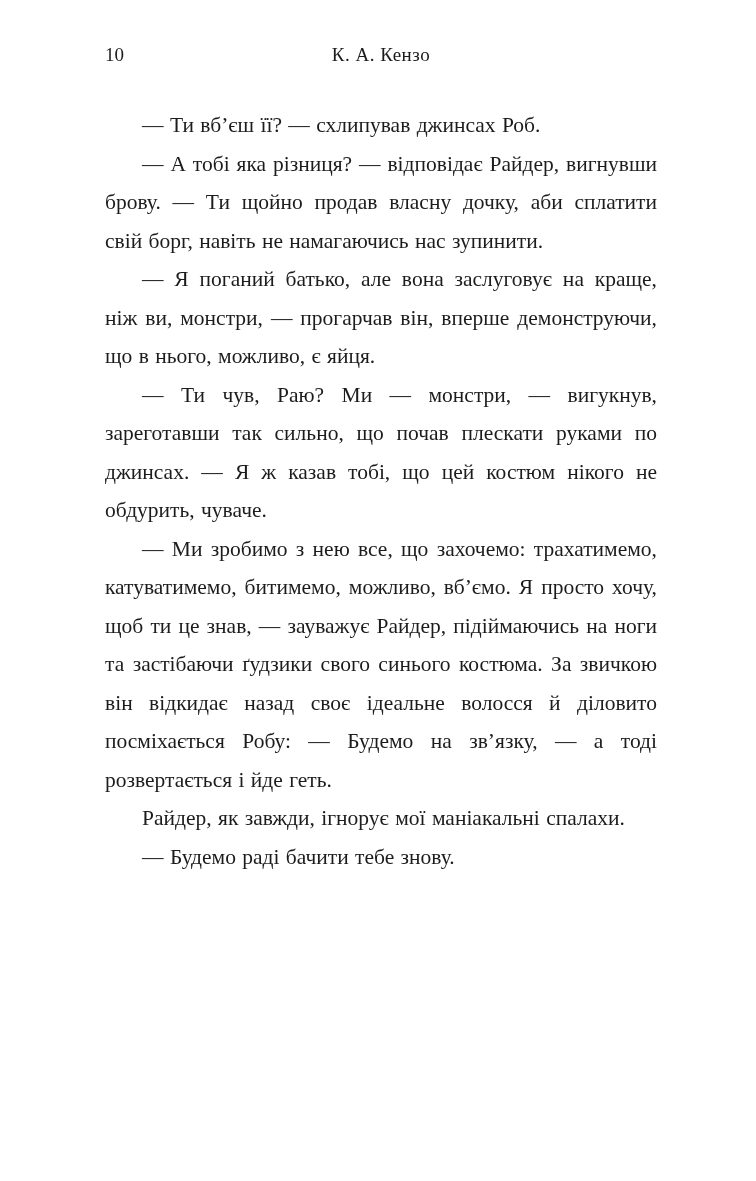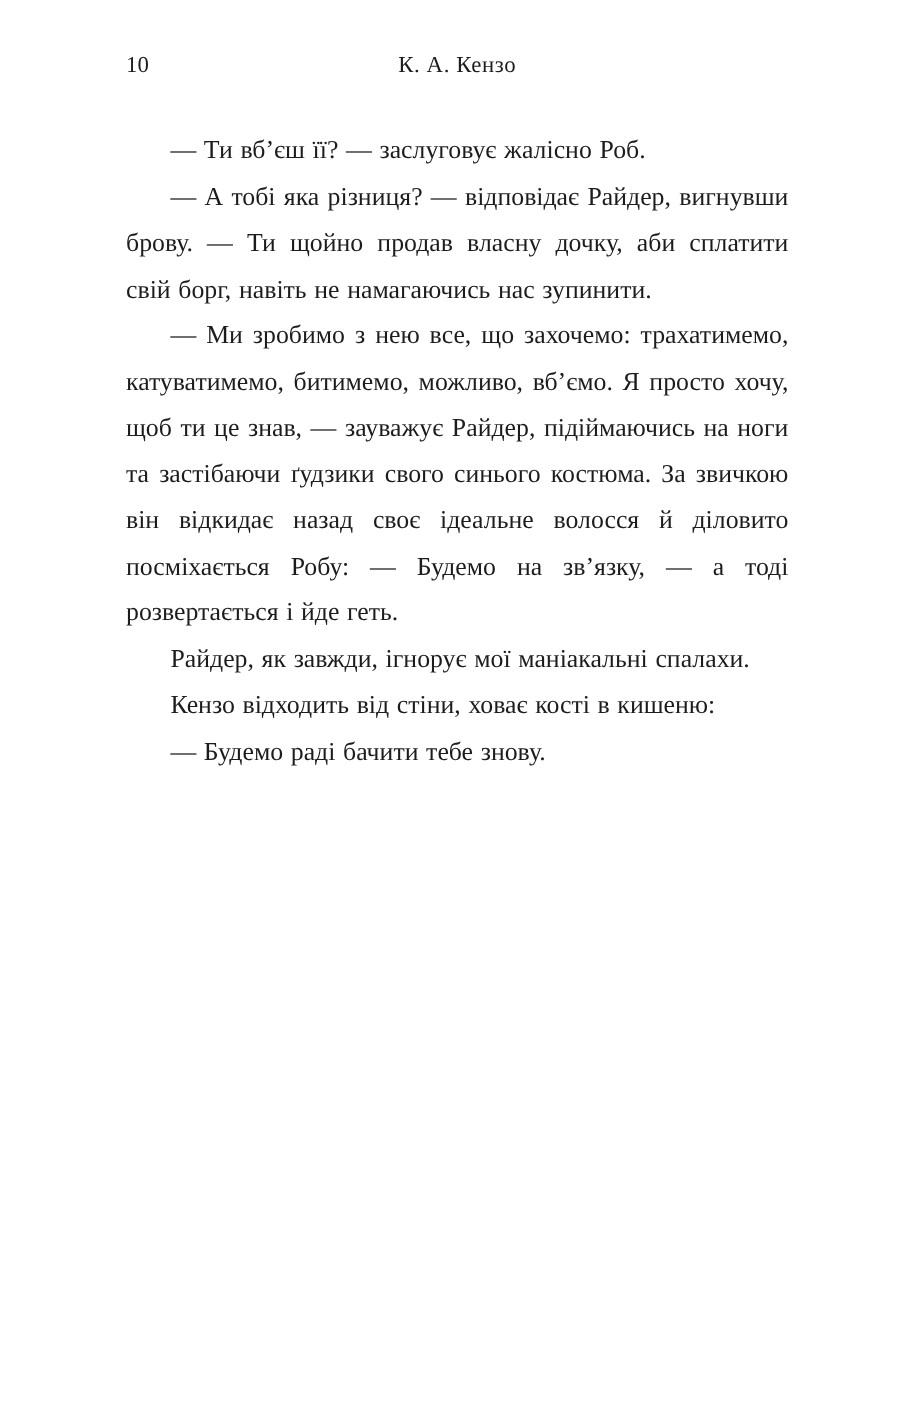--- a/index.html
+++ b/index.html
@@ -59,21 +59,22 @@
 <body>
 
 <div class="page">
 
   <header class="running-header">
     <span class="page-number">10</span>
     <span class="running-head">К. А. Кензо</span>
   </header>
 
   <main class="page-body">
-      <p>— Ти вб’єш її? — заслуговує жалісно Роб.</p>
+      <p>— Ти вб’єш її? — схлипував джинсах Роб.</p>
       <p>— А тобі яка різниця? — відповідає Райдер, вигнувши брову. — Ти щойно продав власну дочку, аби сплатити свій борг, навіть не намагаючись нас зупинити.</p>
+      <p>— Я поганий батько, але вона заслуговує на краще, ніж ви, монстри, — прогарчав він, вперше демонструючи, що в нього, можливо, є яйця.</p>
+      <p>— Ти чув, Раю? Ми — монстри, — вигукнув, зареготавши так сильно, що почав плескати руками по джинсах. — Я ж казав тобі, що цей костюм нікого не обдурить, чуваче.</p>
       <p>— Ми зробимо з нею все, що захочемо: трахатимемо, катуватимемо, битимемо, можливо, вб’ємо. Я просто хочу, щоб ти це знав, — зауважує Райдер, підіймаючись на ноги та застібаючи ґудзики свого синього костюма. За звичкою він відкидає назад своє ідеальне волосся й діловито посміхається Робу: — Будемо на зв’язку, — а тоді розвертається і йде геть.</p>
       <p>Райдер, як завжди, ігнорує мої маніакальні спалахи.</p>
-      <p>Кензо відходить від стіни, ховає кості в кишеню:</p>
       <p>— Будемо раді бачити тебе знову.</p>
     </main>
 
 </div>
 
 </body></html>

